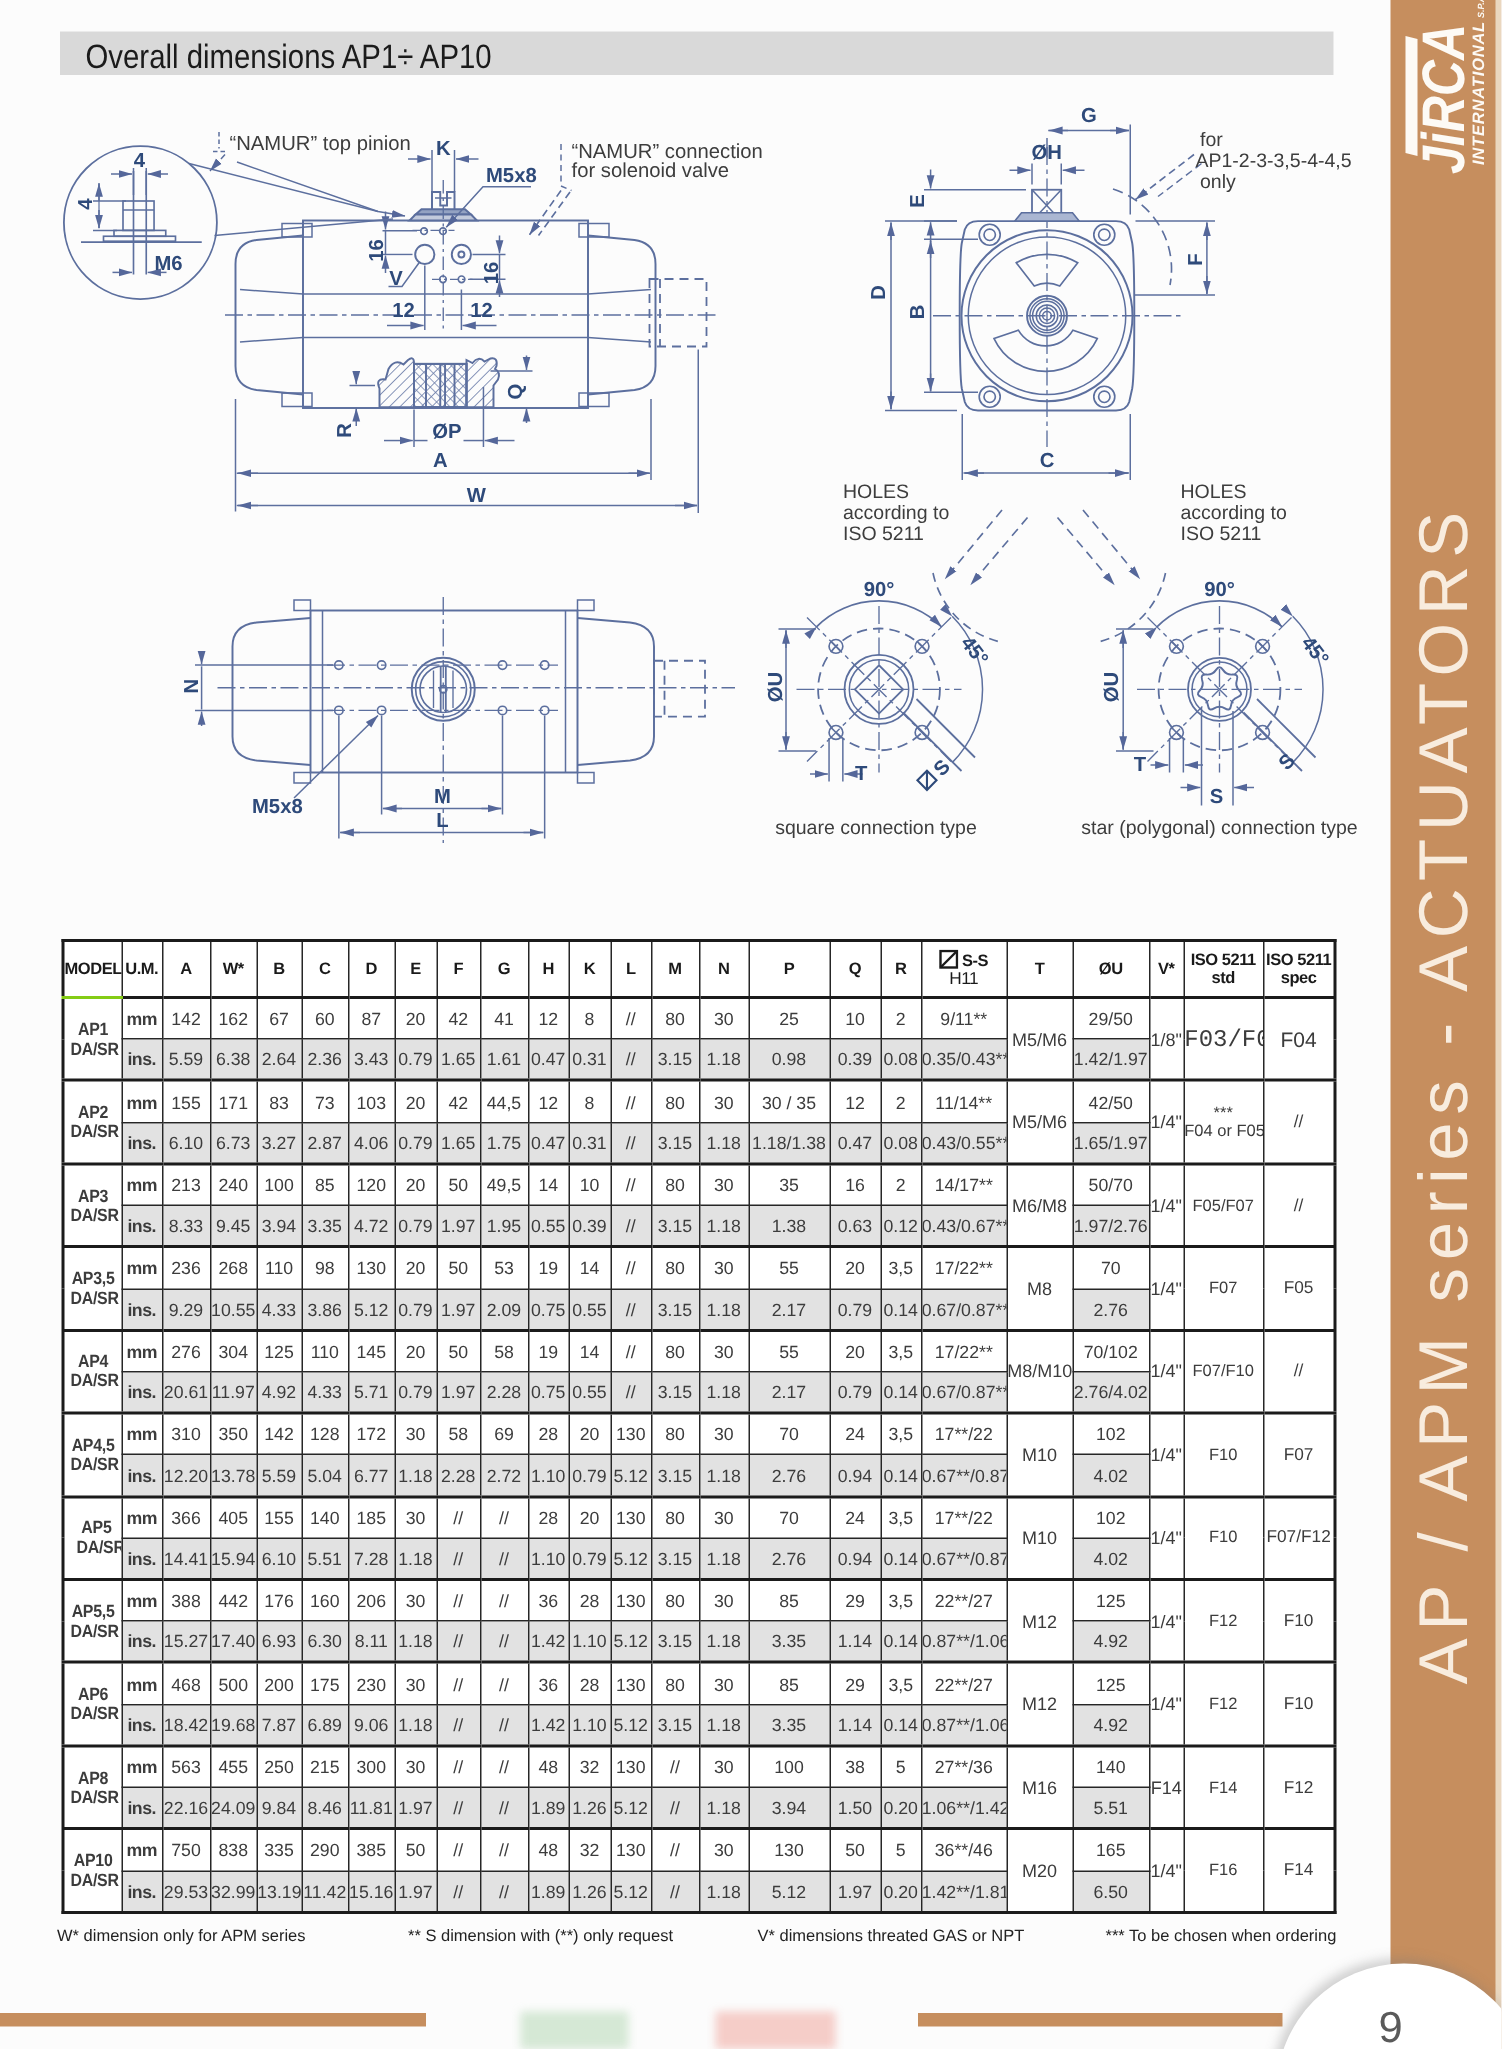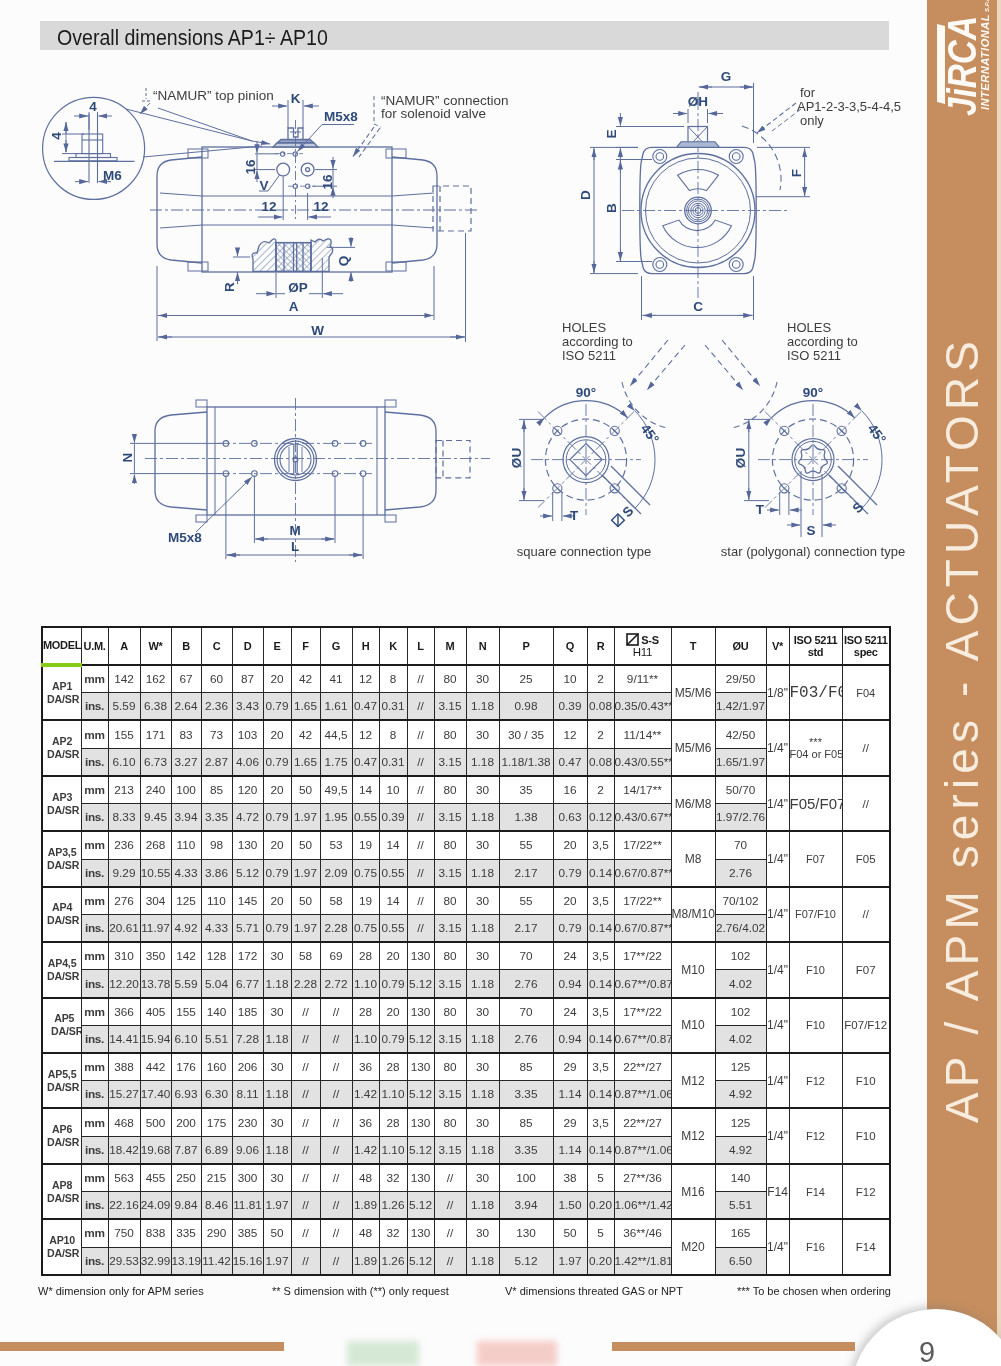--- a/index.html
+++ b/index.html
@@ -613,21 +613,21 @@
         <col style="width:57px;">
         <col style="width:44px;">
         <col style="width:51px;">
         <col style="width:23px;">
         <col style="width:53px;">
         <col style="width:48px;">
       </colgroup>
 
 <tbody>
         <tr style="height:37px;">
-          <th style="border-bottom:4px solid #84cc16;">MODEL</th>
+          <th style="border-bottom:2px solid #84cc16;">MODEL</th>
           <th style="border-bottom:2px solid #1b1b1b;">U.M.</th>
           <th style="border-bottom:2px solid #1b1b1b;">A</th>
           <th style="border-bottom:2px solid #1b1b1b;">W*</th>
           <th style="border-bottom:2px solid #1b1b1b;">B</th>
           <th style="border-bottom:2px solid #1b1b1b;">C</th>
           <th style="border-bottom:2px solid #1b1b1b;">D</th>
           <th style="border-bottom:2px solid #1b1b1b;">E</th>
           <th style="border-bottom:2px solid #1b1b1b;">F</th>
           <th style="border-bottom:2px solid #1b1b1b;">G</th>
           <th style="border-bottom:2px solid #1b1b1b;">H</th>
@@ -670,21 +670,21 @@
           <td>80</td>
           <td>30</td>
           <td>25</td>
           <td>10</td>
           <td>2</td>
           <td>9/11**</td>
           <td rowspan="2" style="font-size:12px;">M5/M6</td>
           <td>29/50</td>
           <td rowspan="2" style="font-size:12px;">1/8"</td>
           <td rowspan="2" style="font-size:16px;white-space:nowrap;line-height:12px;font-family:Liberation Mono, monospace;">F03/F05</td>
-          <td rowspan="2" style="font-size:11px;white-space:nowrap;">F04</td>
+          <td rowspan="2" style="font-size:14px;white-space:nowrap;">F04</td>
         </tr>
 <tr style="height:27px;">
           <td class="um gray">ins.</td>
           <td class="gray">5.59</td>
           <td class="gray">6.38</td>
           <td class="gray">2.64</td>
           <td class="gray">2.36</td>
           <td class="gray">3.43</td>
           <td class="gray">0.79</td>
           <td class="gray">1.65</td>
@@ -769,21 +769,21 @@
           <td>//</td>
           <td>80</td>
           <td>30</td>
           <td>35</td>
           <td>16</td>
           <td>2</td>
           <td>14/17**</td>
           <td rowspan="2" style="font-size:12px;">M6/M8</td>
           <td>50/70</td>
           <td rowspan="2" style="font-size:12px;">1/4"</td>
-          <td rowspan="2" style="font-size:15px;white-space:nowrap;line-height:12px;">F05/F07</td>
+          <td rowspan="2" style="font-size:11px;white-space:nowrap;line-height:12px;">F05/F07</td>
           <td rowspan="2" style="font-size:11.5px;white-space:nowrap;">//</td>
         </tr>
 <tr style="height:27px;">
           <td class="um gray">ins.</td>
           <td class="gray">8.33</td>
           <td class="gray">9.45</td>
           <td class="gray">3.94</td>
           <td class="gray">3.35</td>
           <td class="gray">4.72</td>
           <td class="gray">0.79</td>

